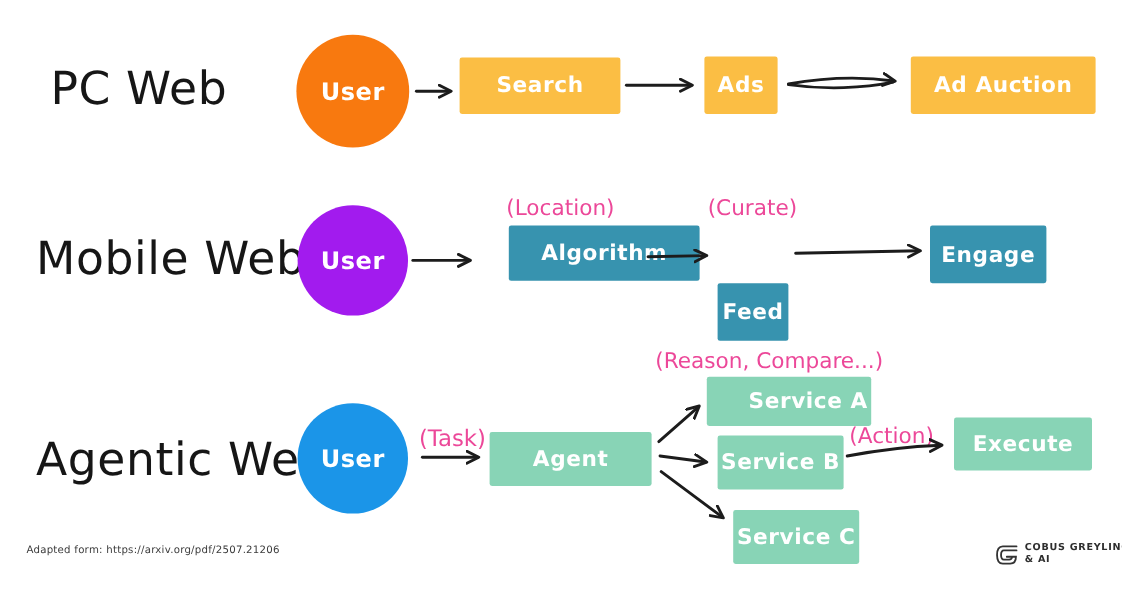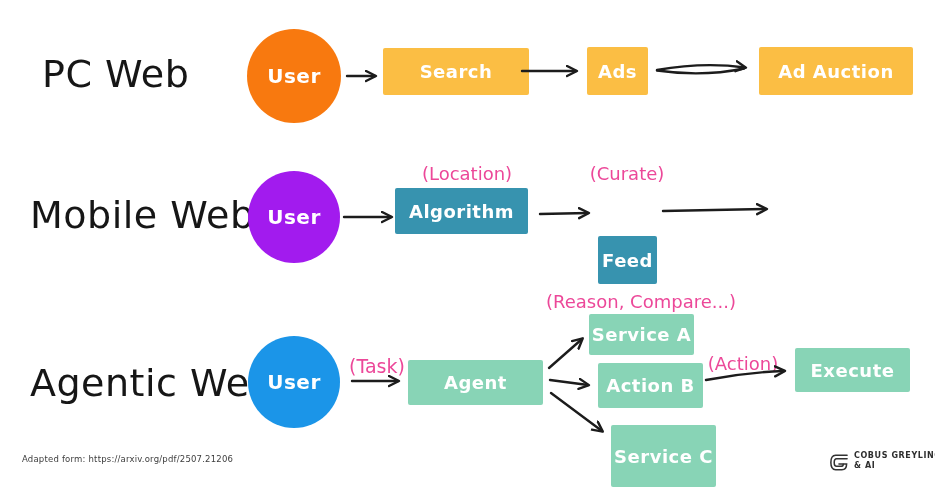--- a/index.html
+++ b/index.html
@@ -31,73 +31,76 @@
 <body>
 
 <div class="stage">
 
   <div class="abs row-title" style="left:42px; top:52px;">PC Web</div>
 
   <div class="abs user-circle" style="left: 247px; top: 29px; width: 94px; height: 94px; background: rgb(248, 121, 15);">
     <span>User</span>
   </div>
 
-  <div class="abs node" style="left: 383px; top: 48px; width: 146px; height: 47px; background: rgb(251, 190, 68);">
+  <div class="abs node" style="left: 383px; top: 48px; width: 134px; height: 47px; background: rgb(251, 190, 68);">
     <span>Search</span>
   </div>
 
   <div class="abs node" style="left: 587px; top: 47px; width: 61px; height: 48px; background: rgb(251, 190, 68);">
     <span>Ads</span>
   </div>
 
   <div class="abs node" style="left: 759px; top: 47px; width: 154px; height: 48px; background: rgb(251, 190, 68);">
     <span>Ad Auction</span>
   </div>
 
   <div class="abs row-title" style="left:30px; top:193px;">Mobile Web</div>
 
   <div class="abs user-circle" style="left: 248px; top: 171px; width: 92px; height: 92px; background: rgb(162, 27, 238);">
     <span>User</span>
   </div>
 
   <div class="abs annot" style="left:467px; top:163px;">(Location)</div>
   <div class="abs annot" style="left:627px; top:163px;">(Curate)</div>
 
-  <div class="abs node" style="left: 395px; top: 188px; width: 133px; height: 46px; background: rgb(55, 147, 175);">
+  <div class="abs node" style="left: 424px; top: 188px; width: 159px; height: 46px; background: rgb(55, 147, 175);">
     <span>Algorithm</span>
   </div>
 
   <div class="abs node" style="left: 598px; top: 188px; width: 59px; height: 48px; background: rgb(55, 147, 175); margin-top: 48px;">
     <span>Feed</span>
   </div>
 
+  <div class="abs node" style="left: 775px; top: 188px; width: 97px; height: 48px; background: rgb(55, 147, 175);">
+    <span>Engage</span>
+  </div>
 
   <div class="abs row-title" style="left:30px; top:361px;">Agentic Web</div>
 
   <div class="abs user-circle" style="left: 248px; top: 336px; width: 92px; height: 92px; background: rgb(27, 149, 232);">
     <span>User</span>
   </div>
 
   <div class="abs annot" style="left:377px; top:355px; font-size:19px;">(Task)</div>
 
   <div class="abs node" style="left: 408px; top: 360px; width: 135px; height: 45px; background: rgb(136, 212, 182);">
     <span>Agent</span>
   </div>
 
   <div class="abs annot" style="left:641px; top:291px;">(Reason, Compare...)</div>
 
-  <div class="abs node" style="left: 589px; top: 314px; width: 105px; height: 41px; background: rgb(136, 212, 182);">
+  <div class="abs node" style="left: 589px; top: 314px; width: 105px; height: 41px; background: rgb(136, 212, 182); padding-left: 32px;">
     <span>Service A</span>
   </div>
 
   <div class="abs node" style="left: 598px; top: 363px; width: 105px; height: 45px; background: rgb(136, 212, 182);">
-    <span>Action B</span>
+    <span>Service B</span>
   </div>
 
-  <div class="abs node" style="left: 611px; top: 425px; width: 105px; height: 62px; background: rgb(136, 212, 182);">
+  <div class="abs node" style="left: 611px; top: 425px; width: 105px; height: 45px; background: rgb(136, 212, 182);">
     <span>Service C</span>
   </div>
 
   <div class="abs annot" style="left:743px; top:353px;">(Action)</div>
 
   <div class="abs node" style="left: 795px; top: 348px; width: 115px; height: 44px; background: rgb(136, 212, 182);">
     <span>Execute</span>
   </div>
 
   <div class="abs footer-note" style="left:22px; top:454px;">Adapted form: https://arxiv.org/pdf/2507.21206</div>

